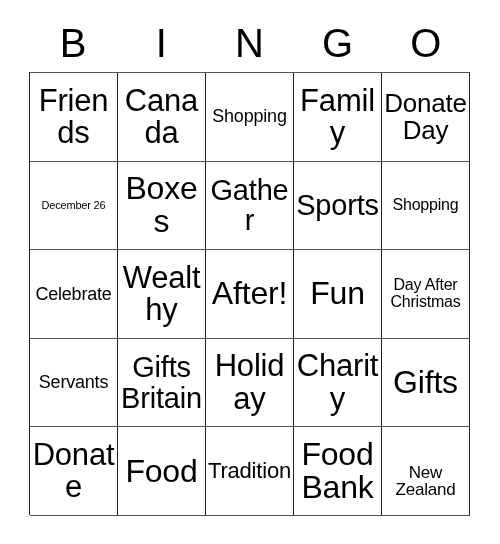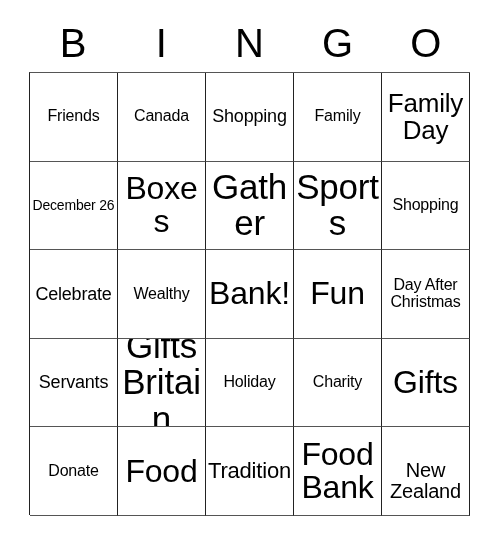--- a/index.html
+++ b/index.html
@@ -77,28 +77,28 @@
     display: block;
     width: 100%;
     line-height: 1.04;
     letter-spacing: -0.2px;
     padding: 0 1px;
     box-sizing: border-box;
     word-wrap: break-word;
   }
 
   
-  .fs-xs   { font-size: 14px; }
+  .fs-xs   { font-size: 11px; }
   .fs-sm   { font-size: 16px; }
   .fs-smp  { font-size: 22px; }
   .fs-md   { font-size: 18px; }
-  .fs-mdl  { font-size: 20px; margin-top: 20px; }
-  .fs-lg   { font-size: 16px; }
+  .fs-mdl  { font-size: 17px; margin-top: 20px; }
+  .fs-lg   { font-size: 31px; }
   .fs-lgp  { font-size: 26px; }
-  .fs-xl   { font-size: 35px; text-align: center; }
+  .fs-xl   { font-size: 29px; text-align: center; }
   .fs-xxl  { font-size: 32px; text-align: center; }
   .fs-huge { font-size: 32px; }
 </style>
 </head>
 <body>
 
 <div class="card">
 
   <div class="header-row">
     <div class="header-cell">B</div>
@@ -117,21 +117,21 @@
       <div class="cell">
           <span class="cell-text fs-lg">Canada</span>
         </div>
       <div class="cell">
           <span class="cell-text fs-md">Shopping</span>
         </div>
       <div class="cell">
           <span class="cell-text fs-lg">Family</span>
         </div>
       <div class="cell">
-          <span class="cell-text fs-lgp">Family Day</span>
+          <span class="cell-text fs-lgp">Donate Day</span>
         </div>
     </div>
 
     <div class="grid-row">
       <div class="cell">
           <span class="cell-text fs-xs">December 26</span>
         </div>
       <div class="cell">
           <span class="cell-text fs-xxl">Boxes</span>
         </div>
@@ -147,21 +147,21 @@
     </div>
 
     <div class="grid-row">
       <div class="cell">
           <span class="cell-text fs-md">Celebrate</span>
         </div>
       <div class="cell">
           <span class="cell-text fs-lg">Wealthy</span>
         </div>
       <div class="cell">
-          <span class="cell-text fs-xxl">Bank!</span>
+          <span class="cell-text fs-xxl">After!</span>
         </div>
       <div class="cell">
           <span class="cell-text fs-huge">Fun</span>
         </div>
       <div class="cell">
           <span class="cell-text fs-sm">Day After Christmas</span>
         </div>
     </div>
 
     <div class="grid-row">

